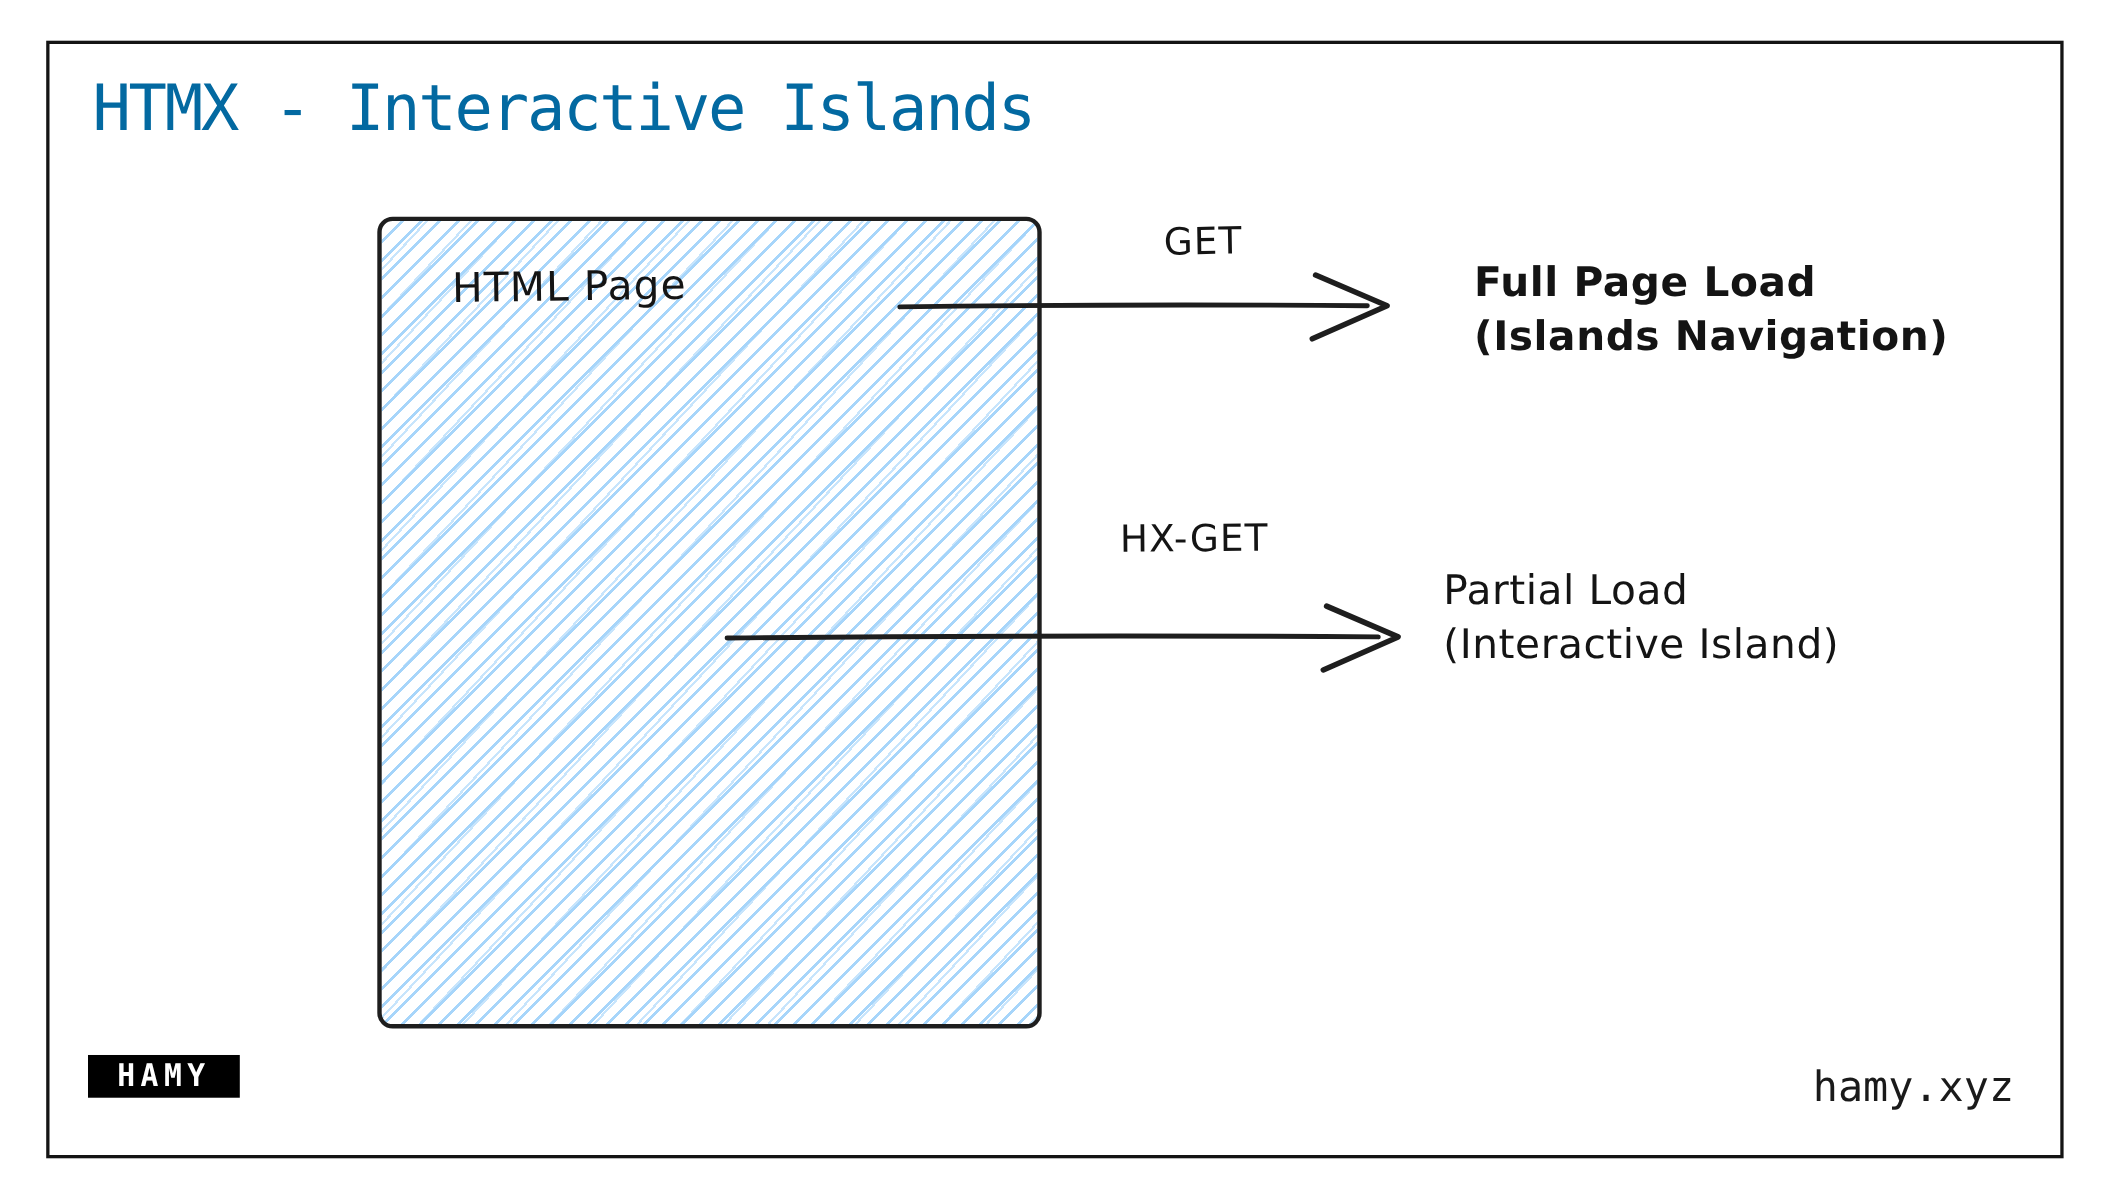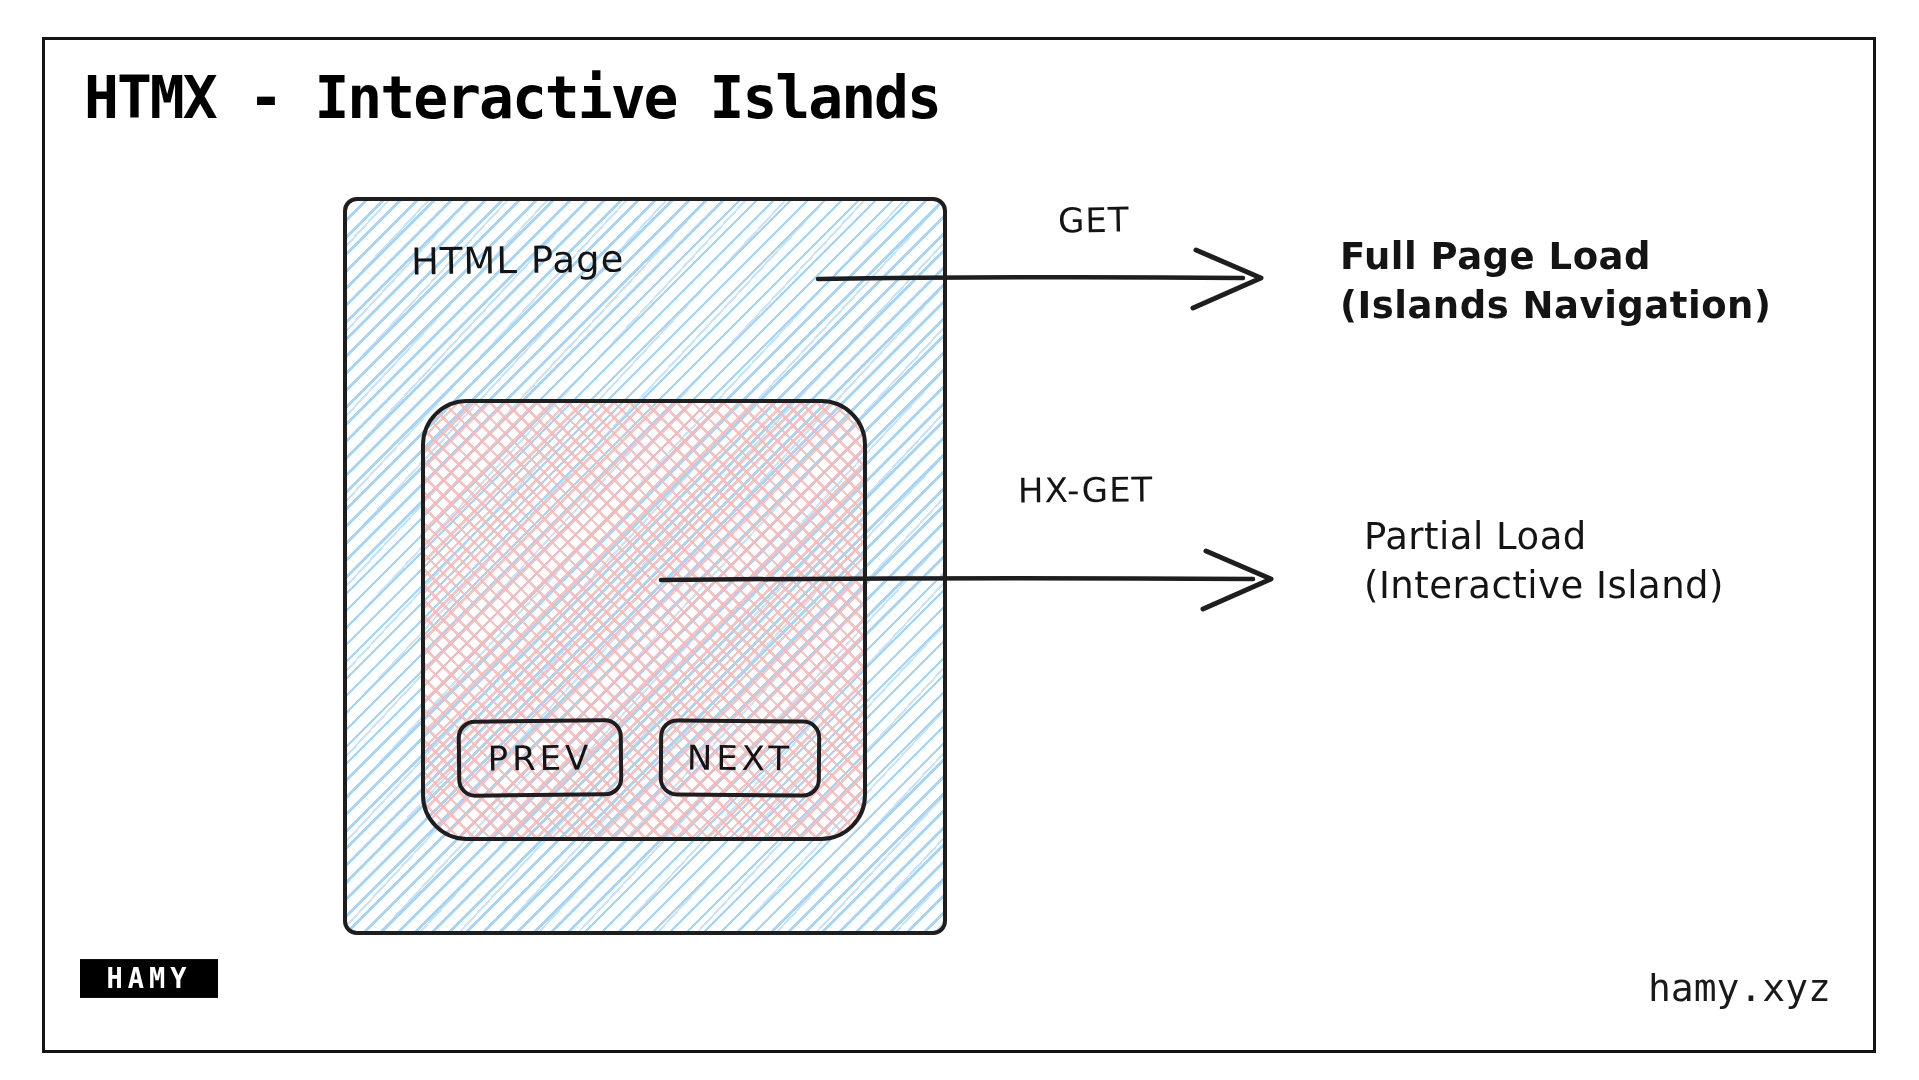--- a/index.html
+++ b/index.html
@@ -24,24 +24,24 @@
     width: 1828px; height: 1010px;
     border: 3px solid #141414;
     background: #ffffff;
   }
 
   
   .title {
     position: absolute;
     left: 84px; top: 64px;
     font-family: "DejaVu Sans Mono", monospace;
-    font-weight: bold;
+    font-weight: normal;
     font-size: 58px;
     letter-spacing: -2px;
-    color: #000000;
+    color: #0369a1;
     white-space: nowrap;
   }
 
   
   .page-box {
     position: absolute;
     left: 343px; top: 197px;
     width: 596px; height: 730px;
     border: 4px solid #1e1e1e;
     border-radius: 14px;
@@ -116,21 +116,21 @@
   
   .result-block {
     position: absolute;
     font-size: 37px;
     color: #141414;
     line-height: 49px;
     letter-spacing: 0.5px;
     white-space: nowrap;
   }
   .result-1 { left: 1340px; top: 232px; font-weight: bold; }
-  .result-2 { left: 1364px; top: 512px; }
+  .result-2 { left: 1312px; top: 512px; }
 
   
   .hamy-logo {
     position: absolute;
     left: 80px; top: 960px;
     width: 138px; height: 37px;
     background: #000000;
     color: #ffffff;
     display: flex;
     align-items: center;
@@ -155,24 +155,20 @@
 
 <div id="canvas">
 
   <div class="frame"></div>
 
   <div class="title">HTMX - Interactive Islands</div>
 
   <div class="page-box">
     <div class="page-label">HTML Page</div>
 
-    <div class="island">
-      <button class="island-btn btn-prev">PREV</button>
-      <button class="island-btn btn-next">NEXT</button>
-    </div>
   </div>
 
   <svg class="arrow-layer" viewBox="0 0 1919 1080" xmlns="http://www.w3.org/2000/svg" fill="none">
     <g stroke="#1e1e1e" stroke-linecap="round" stroke-linejoin="round">
       <path d="M 818 279 Q 1040 276 1243 278" stroke-width="4.5"></path>
       <path d="M 1196 250 L 1261 278 L 1193 308" stroke-width="5"></path>
     </g>
     <g stroke="#1e1e1e" stroke-linecap="round" stroke-linejoin="round">
       <path d="M 661 580 Q 960 577 1253 579" stroke-width="4.5"></path>
       <path d="M 1206 551 L 1271 579 L 1203 609" stroke-width="5"></path>

